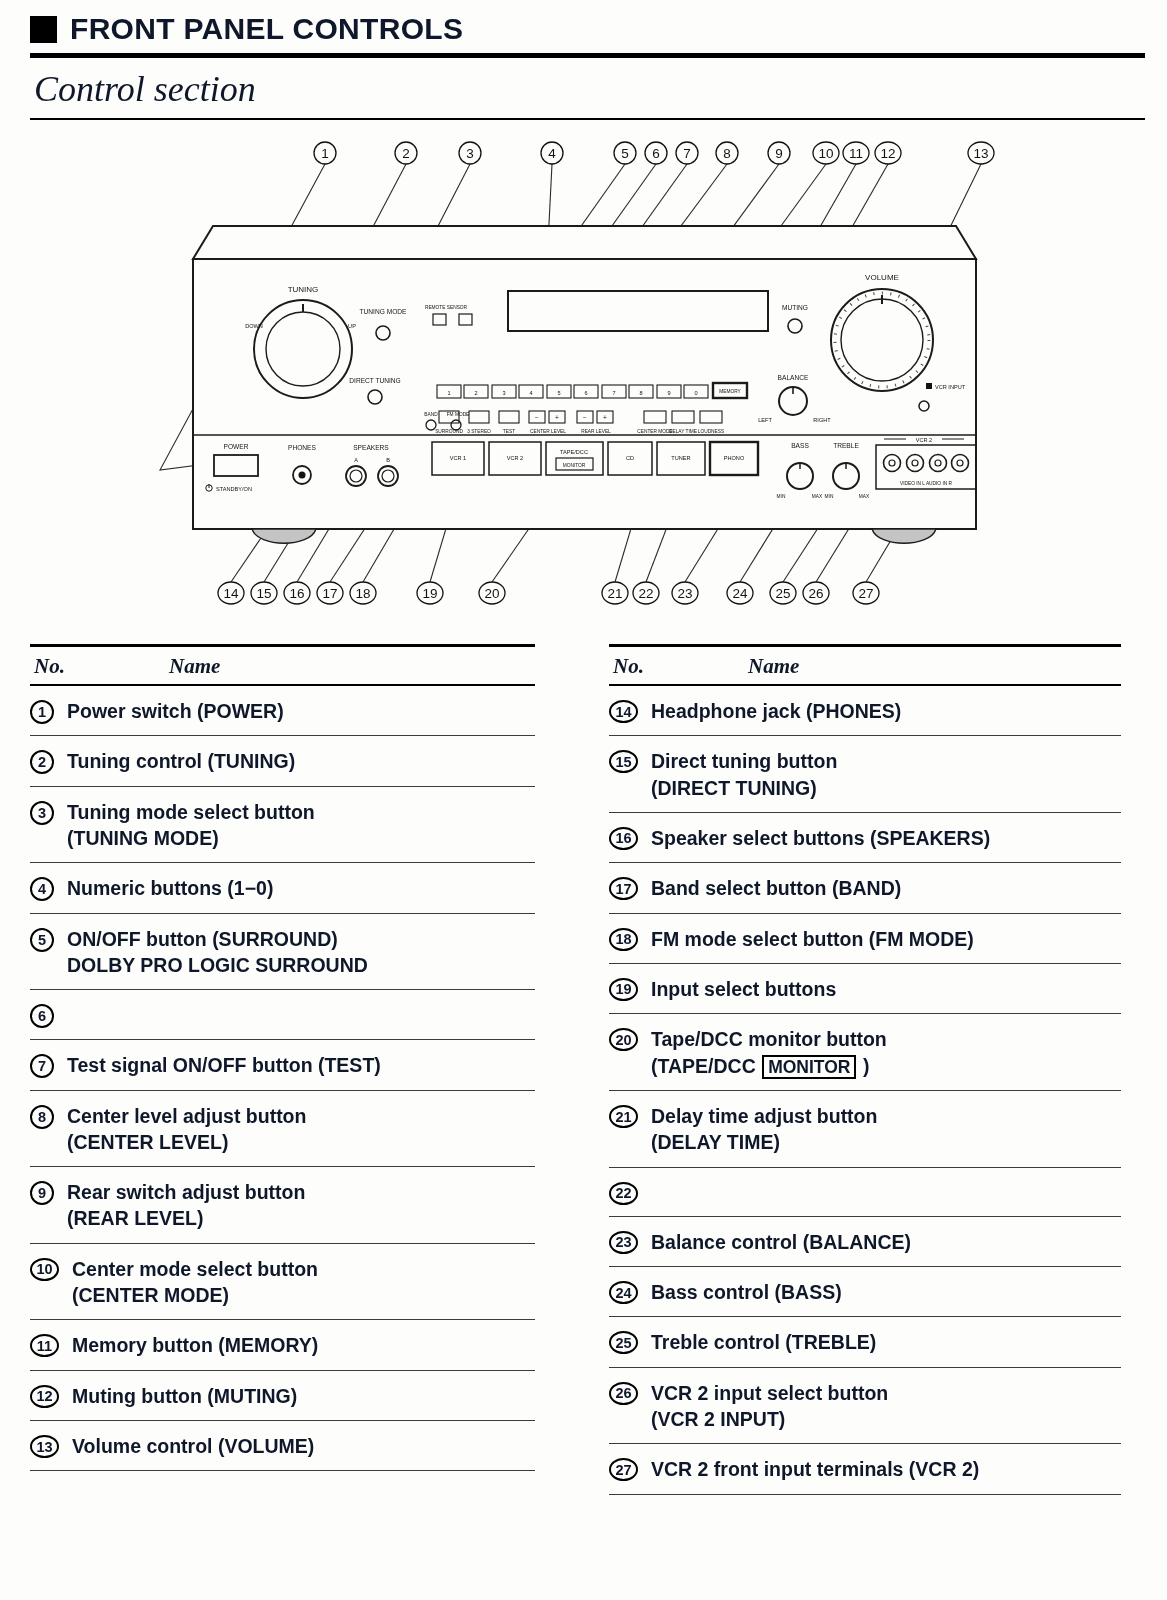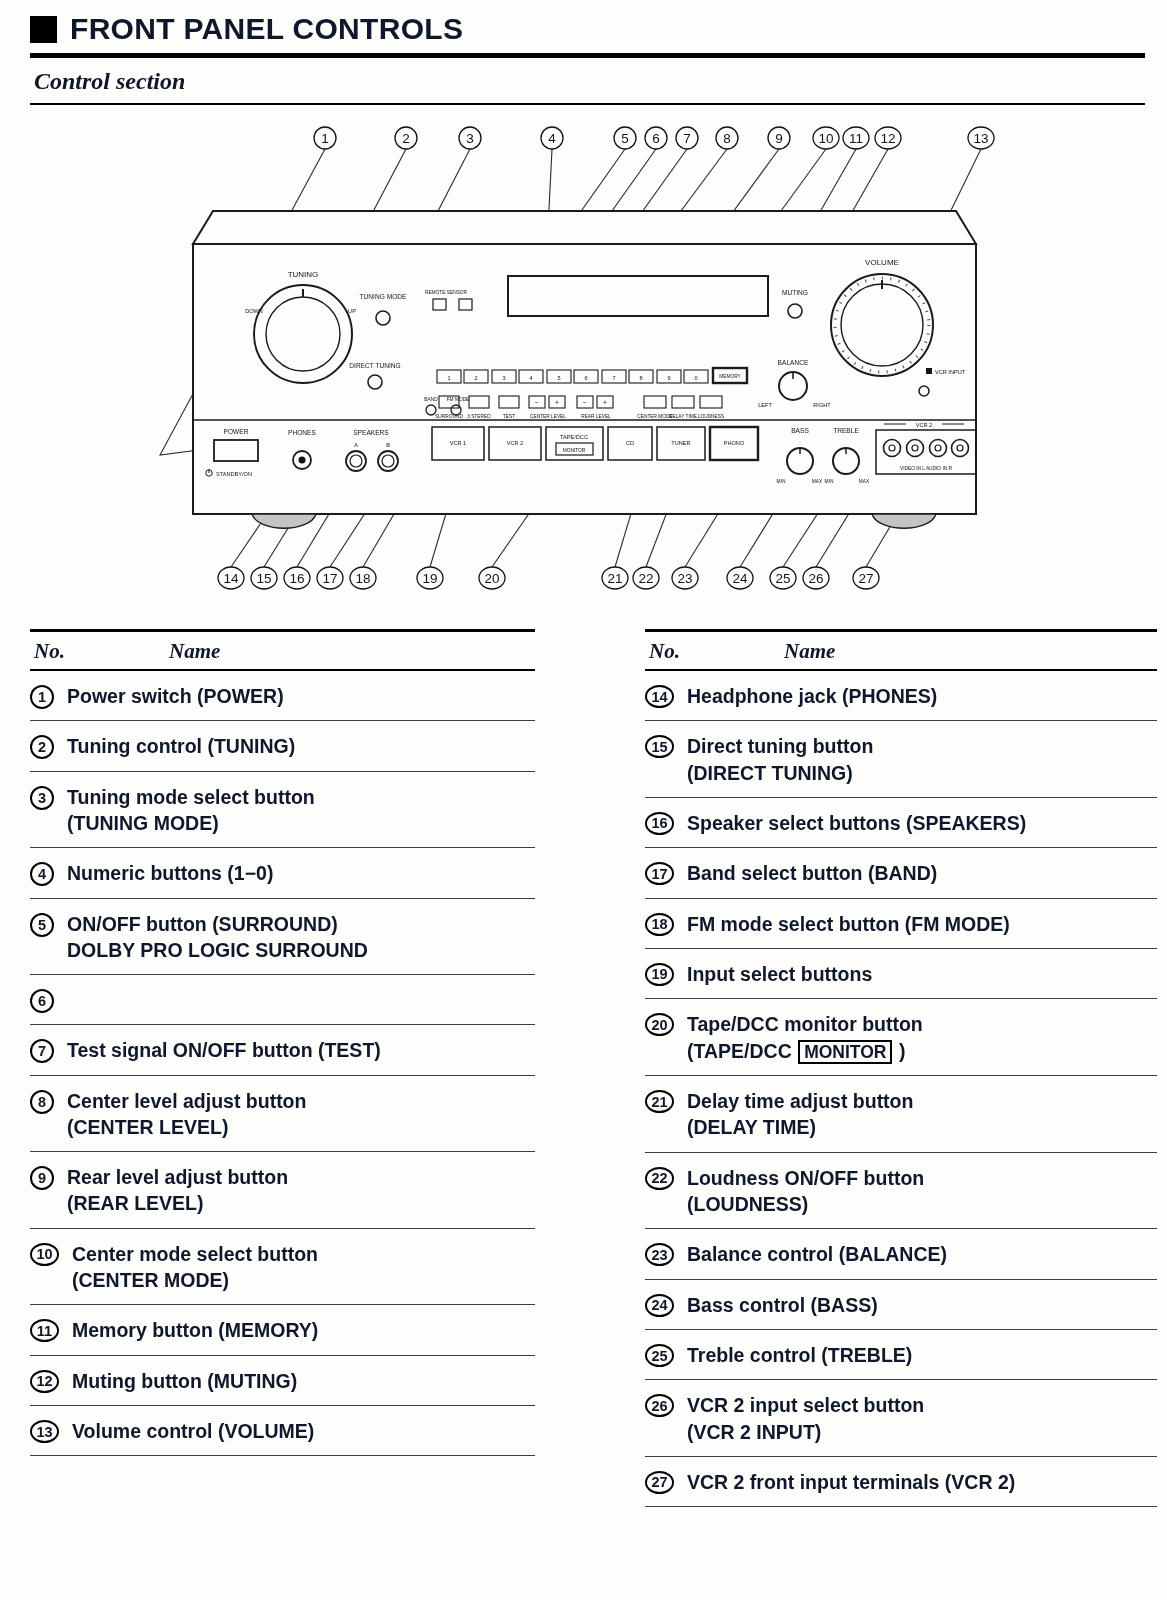--- a/index.html
+++ b/index.html
@@ -4,25 +4,25 @@
 <style>
   *{box-sizing:border-box}
   html,body{margin:0;padding:0;background:#e8e8e8}
   .page{width:1167px;min-height:1600px;margin:0 auto;background:#fdfdfb;color:#0f172a;
         font-family:"Liberation Sans",sans-serif;position:relative;overflow:hidden}
   .header{padding:12px 22px 0 30px}
   .title-row{display:flex;align-items:center;gap:13px}
   .title-sq{width:27px;height:27px;background:#000;flex:0 0 auto}
   .page-title{font-size:30px;font-weight:bold;letter-spacing:.3px;margin:0}
   .rule-thick{border-top:5px solid #000;margin-top:7px}
-  .section-title{font-family:"Liberation Serif",serif;font-style:italic;font-weight:bold;
-                 font-size:24px;margin:10px 0 8px 4px}
+  .section-title{font-family:"Liberation Serif",serif;font-style:italic;font-weight:normal;
+                 font-size:36px;margin:10px 0 8px 4px}
   .rule-thin{border-top:2.5px solid #000}
   .diagram{position:relative;height:500px}
-  .tables{display:grid;grid-template-columns:505px 512px;column-gap:110px;
+  .tables{display:grid;grid-template-columns:505px 512px;column-gap:74px;
           padding-left:30px;margin-top:24px}
   .col-header{display:flex;align-items:baseline;border-top:3.5px solid #000;
               border-bottom:2px solid #000;font-family:"Liberation Serif",serif;
               font-style:italic;font-weight:bold;font-size:21px;padding:7px 0 5px}
   .hdr-no{margin-left:4px;width:135px}
   .row{display:flex;gap:13px;padding:12px 0 11px;border-bottom:1.5px solid #3c3c3c;
        align-items:flex-start}
   .circ{flex:0 0 auto;min-width:24px;height:24px;border:2px solid #000;border-radius:50%;
         display:inline-flex;align-items:center;justify-content:center;font-weight:bold;
         font-size:14.5px;margin-top:2px;padding:0 2px}
@@ -356,21 +356,21 @@
           <div class="row">
             <span class="circ">8</span>
             <div class="nm">
               <div>Center level adjust button</div>
               <div>(CENTER LEVEL)</div>
             </div>
           </div>
           <div class="row">
             <span class="circ">9</span>
             <div class="nm">
-              <div>Rear level adjust button</div>
+              <div>Rear switch adjust button</div>
               <div>(REAR LEVEL)</div>
             </div>
           </div>
           <div class="row">
             <span class="circ wide">10</span>
             <div class="nm">
               <div>Center mode select button</div>
               <div>(CENTER MODE)</div>
             </div>
           </div>
@@ -446,24 +446,20 @@
           </div>
           <div class="row">
             <span class="circ wide">21</span>
             <div class="nm">
               <div>Delay time adjust button</div>
               <div>(DELAY TIME)</div>
             </div>
           </div>
           <div class="row">
             <span class="circ wide">22</span>
-            <div class="nm">
-              <div>Loudness ON/OFF button</div>
-              <div>(LOUDNESS)</div>
-            </div>
           </div>
           <div class="row">
             <span class="circ wide">23</span>
             <div class="nm">
               <div>Balance control (BALANCE)</div>
             </div>
           </div>
           <div class="row">
             <span class="circ wide">24</span>
             <div class="nm">

